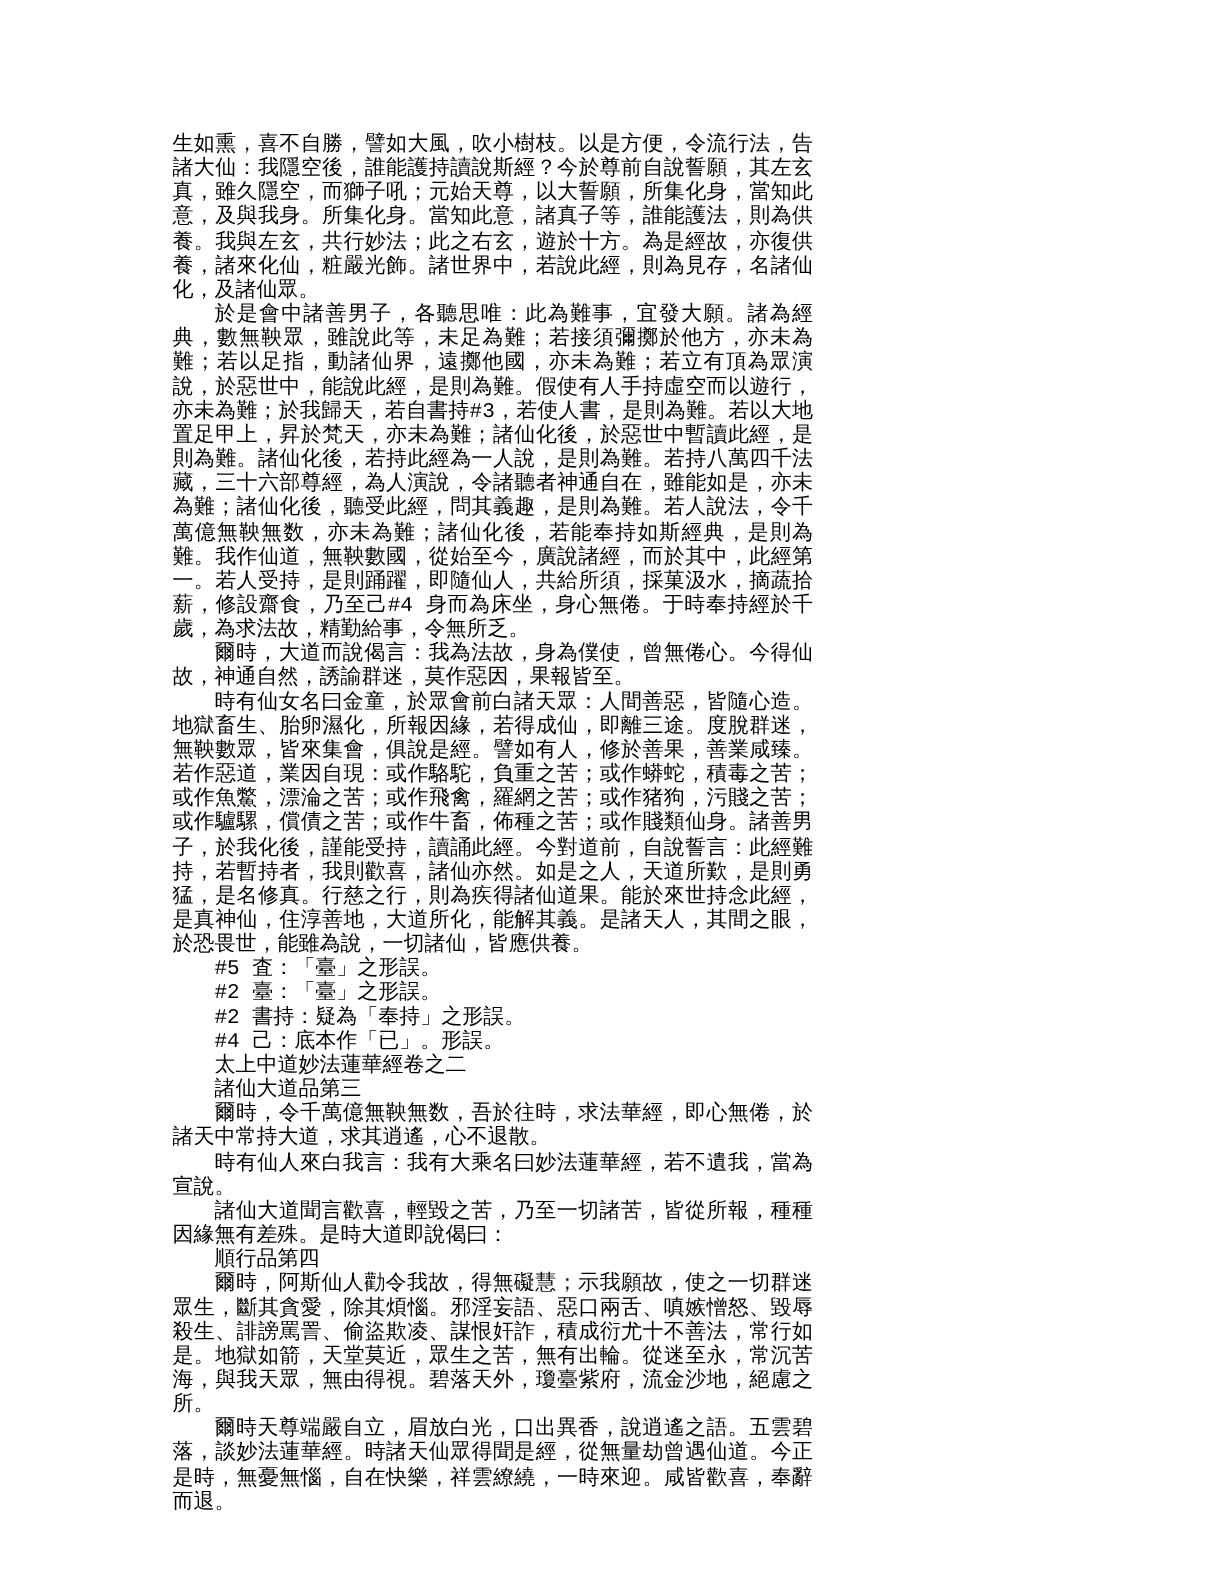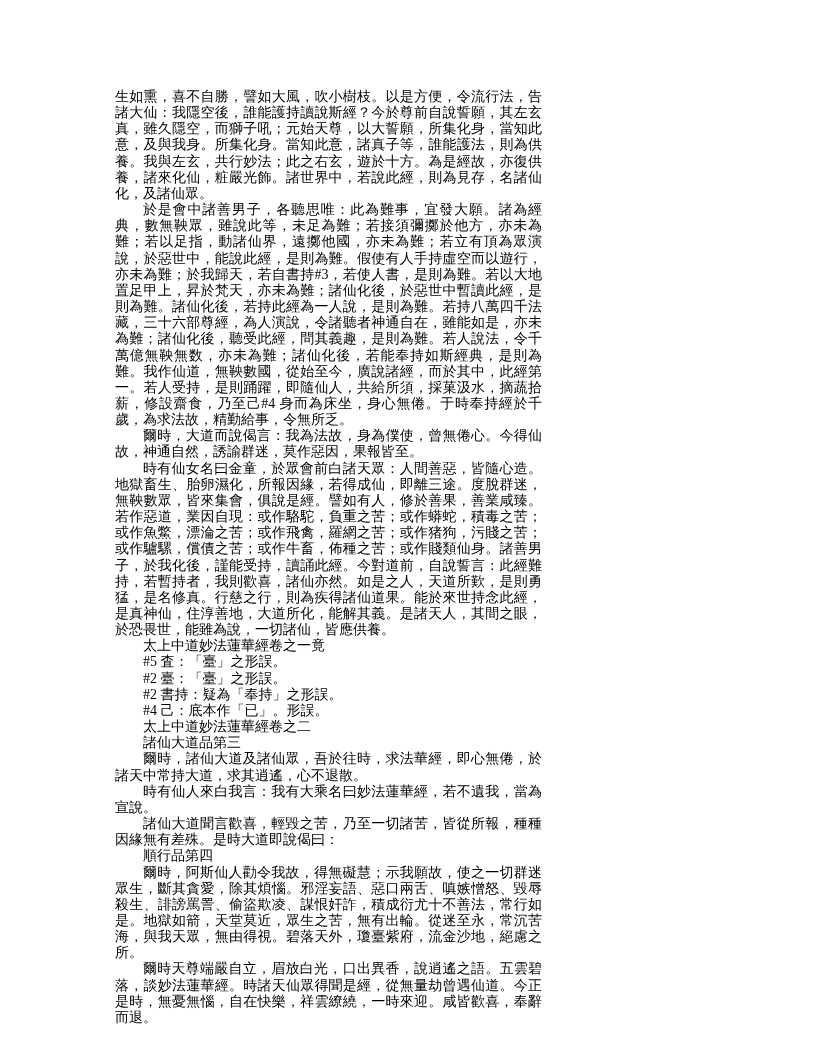--- a/index.html
+++ b/index.html
@@ -8,21 +8,21 @@
     background: #ffffff;
   }
   .page {
     position: relative;
     width: 656px;
     height: 1056px;
     background: #ffffff;
     box-sizing: border-box;
     padding: 89px 114px 0 115px;
     overflow: hidden;
-    font-family: Liberation Serif, serif;
+    font-family: Liberation Mono, monospace;
     font-size: 14px;
     line-height: 16.15px;
     color: #000000;
   }
   .page p {
     margin: 0;
     padding: 0;
     text-align: justify;
     text-indent: 2em;
     word-break: break-all;
@@ -32,26 +32,25 @@
   }
 </style>
 </head>
 <body>
 
 <div class="page">
   <p class="cont">生如熏，喜不自勝，譬如大風，吹小樹枝。以是方便，令流行法，告諸大仙：我隱空後，誰能護持讀說斯經？今於尊前自說誓願，其左玄真，雖久隱空，而獅子吼；元始天尊，以大誓願，所集化身，當知此意，及與我身。所集化身。當知此意，諸真子等，誰能護法，則為供養。我與左玄，共行妙法；此之右玄，遊於十方。為是經故，亦復供養，諸來化仙，粧嚴光飾。諸世界中，若說此經，則為見存，名諸仙化，及諸仙眾。</p>
   <p>於是會中諸善男子，各聽思唯：此為難事，宜發大願。諸為經典，數無鞅眾，雖說此等，未足為難；若接須彌擲於他方，亦未為難；若以足指，動諸仙界，遠擲他國，亦未為難；若立有頂為眾演說，於惡世中，能說此經，是則為難。假使有人手持虛空而以遊行，亦未為難；於我歸天，若自書持#3，若使人書，是則為難。若以大地置足甲上，昇於梵天，亦未為難；諸仙化後，於惡世中暫讀此經，是則為難。諸仙化後，若持此經為一人說，是則為難。若持八萬四千法藏，三十六部尊經，為人演說，令諸聽者神通自在，雖能如是，亦未為難；諸仙化後，聽受此經，問其義趣，是則為難。若人說法，令千萬億無鞅無数，亦未為難；諸仙化後，若能奉持如斯經典，是則為難。我作仙道，無鞅數國，從始至今，廣說諸經，而於其中，此經第一。若人受持，是則踊躍，即隨仙人，共給所須，採菓汲水，摘蔬拾薪，修設齋食，乃至己#4 身而為床坐，身心無倦。于時奉持經於千歲，為求法故，精勤給事，令無所乏。</p>
   <p>爾時，大道而說偈言：我為法故，身為僕使，曾無倦心。今得仙故，神通自然，誘諭群迷，莫作惡因，果報皆至。</p>
   <p>時有仙女名曰金童，於眾會前白諸天眾：人間善惡，皆隨心造。地獄畜生、胎卵濕化，所報因緣，若得成仙，即離三途。度脫群迷，無鞅數眾，皆來集會，俱說是經。譬如有人，修於善果，善業咸臻。若作惡道，業因自現：或作駱駝，負重之苦；或作蟒蛇，積毒之苦；或作魚鱉，漂淪之苦；或作飛禽，羅網之苦；或作猪狗，污賤之苦；或作驢騾，償債之苦；或作牛畜，佈種之苦；或作賤類仙身。諸善男子，於我化後，謹能受持，讀誦此經。今對道前，自說誓言：此經難持，若暫持者，我則歡喜，諸仙亦然。如是之人，天道所歎，是則勇猛，是名修真。行慈之行，則為疾得諸仙道果。能於來世持念此經，是真神仙，住淳善地，大道所化，能解其義。是諸天人，其間之眼，於恐畏世，能雖為說，一切諸仙，皆應供養。</p>
-  <p>太上中道妙法蓮華經卷之一竟</p>
   <p>#5 査：「臺」之形誤。</p>
   <p>#2 臺：「臺」之形誤。</p>
   <p>#2 書持：疑為「奉持」之形誤。</p>
   <p>#4 己：底本作「已」。形誤。</p>
   <p>太上中道妙法蓮華經卷之二</p>
   <p>諸仙大道品第三</p>
-  <p>爾時，諸仙大道及諸仙眾，吾於往時，求法華經，即心無倦，於諸天中常持大道，求其逍遙，心不退散。</p>
+  <p>爾時，令千萬億無鞅無数，吾於往時，求法華經，即心無倦，於諸天中常持大道，求其逍遙，心不退散。</p>
   <p>時有仙人來白我言：我有大乘名曰妙法蓮華經，若不遺我，當為宣說。</p>
   <p>諸仙大道聞言歡喜，輕毀之苦，乃至一切諸苦，皆從所報，種種因緣無有差殊。是時大道即說偈曰：</p>
   <p>順行品第四</p>
   <p>爾時，阿斯仙人勸令我故，得無礙慧；示我願故，使之一切群迷眾生，斷其貪愛，除其煩惱。邪淫妄語、惡口兩舌、嗔嫉憎怒、毀辱殺生、誹謗罵詈、偷盜欺凌、謀恨奸詐，積成衍尤十不善法，常行如是。地獄如箭，天堂莫近，眾生之苦，無有出輪。從迷至永，常沉苦海，與我天眾，無由得視。碧落天外，瓊臺紫府，流金沙地，絕慮之所。</p>
   <p>爾時天尊端嚴自立，眉放白光，口出異香，說逍遙之語。五雲碧落，談妙法蓮華經。時諸天仙眾得聞是經，從無量劫曾遇仙道。今正是時，無憂無惱，自在快樂，祥雲繚繞，一時來迎。咸皆歡喜，奉辭而退。</p>
 </div>
 
 </body></html>

